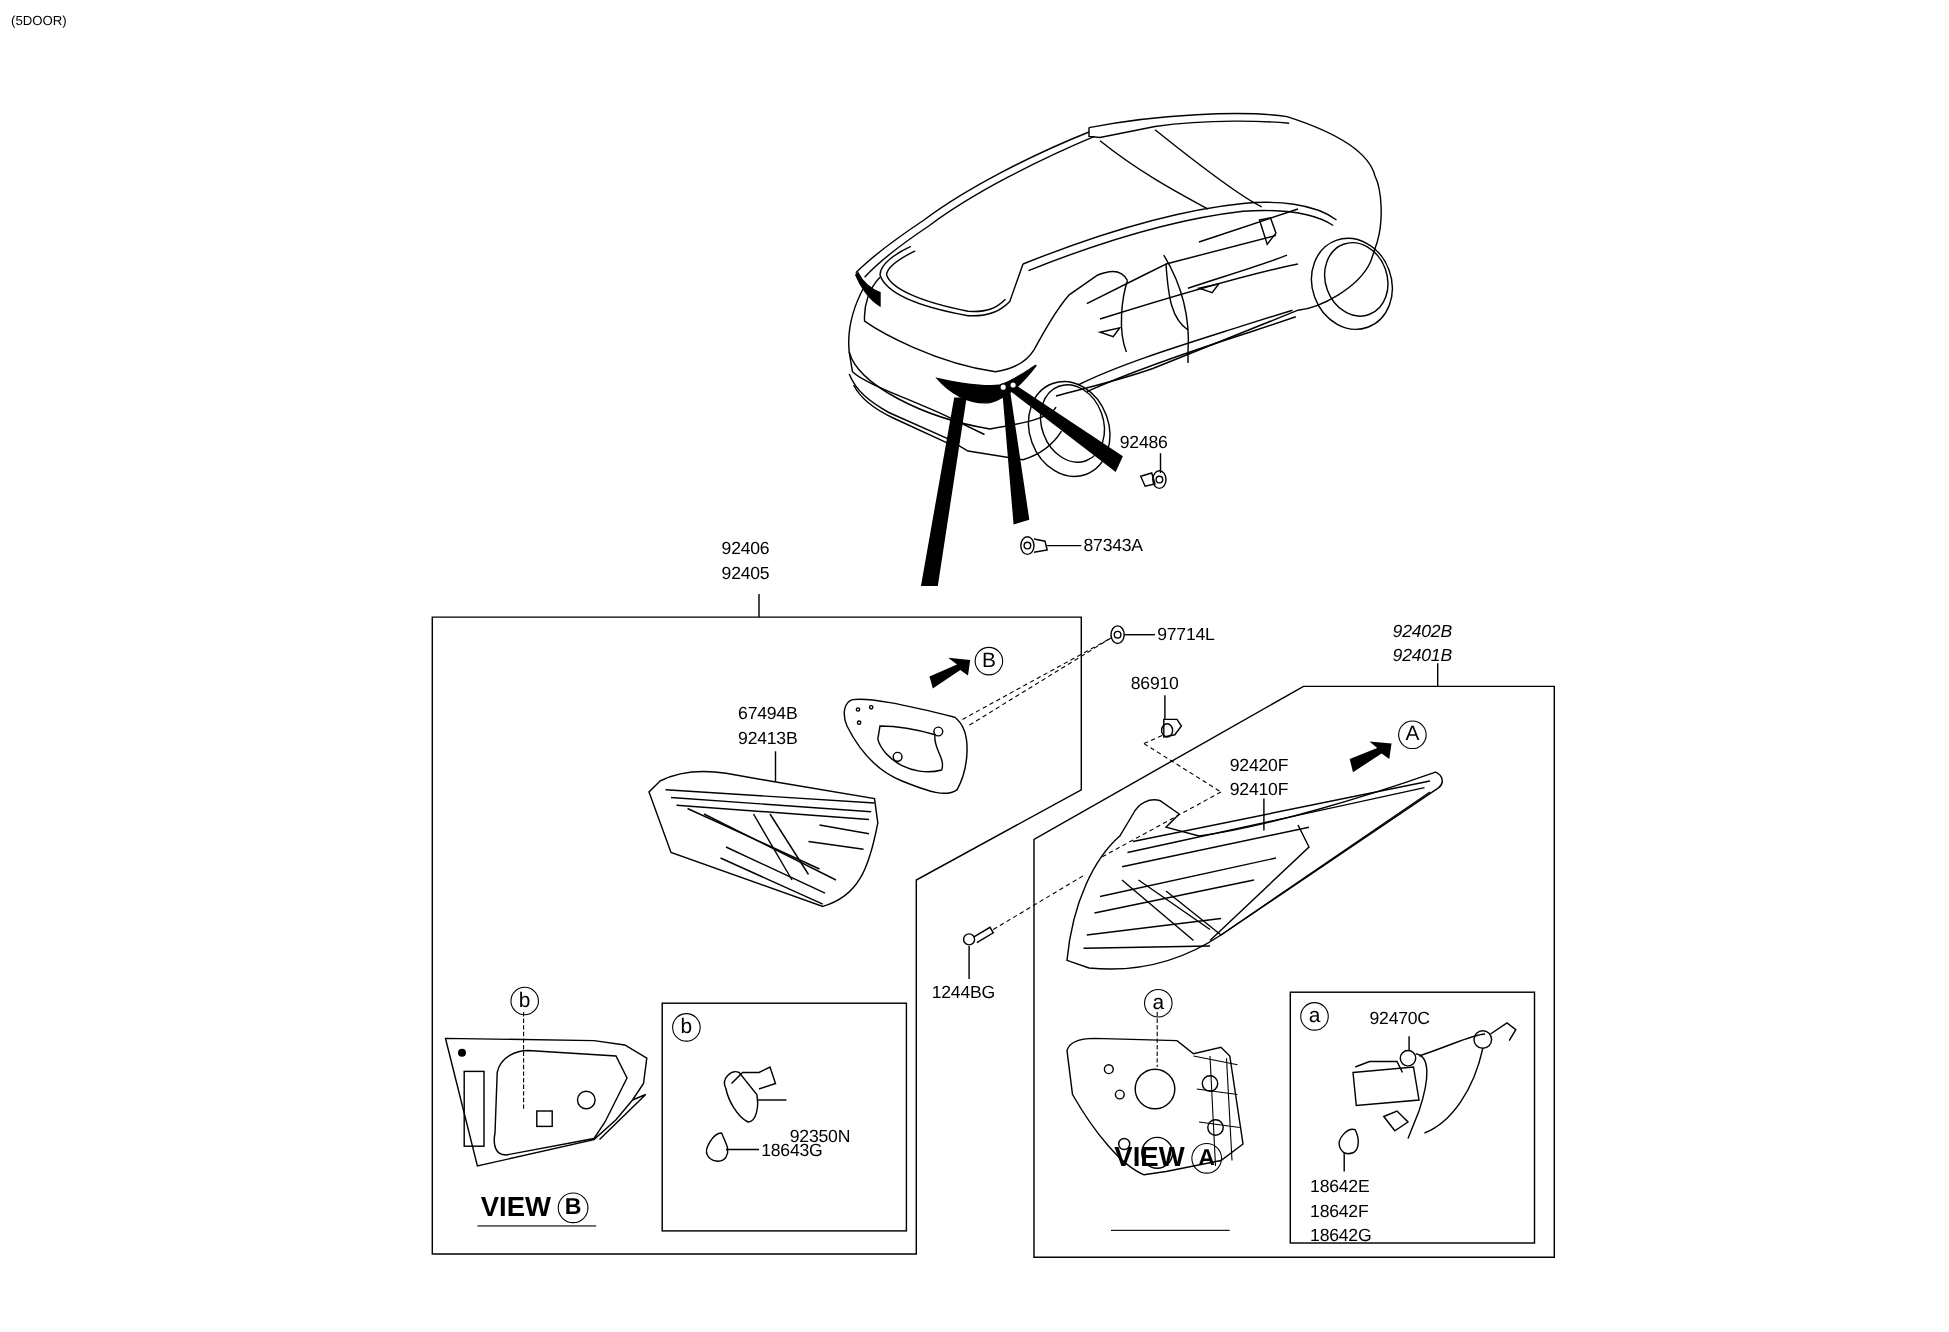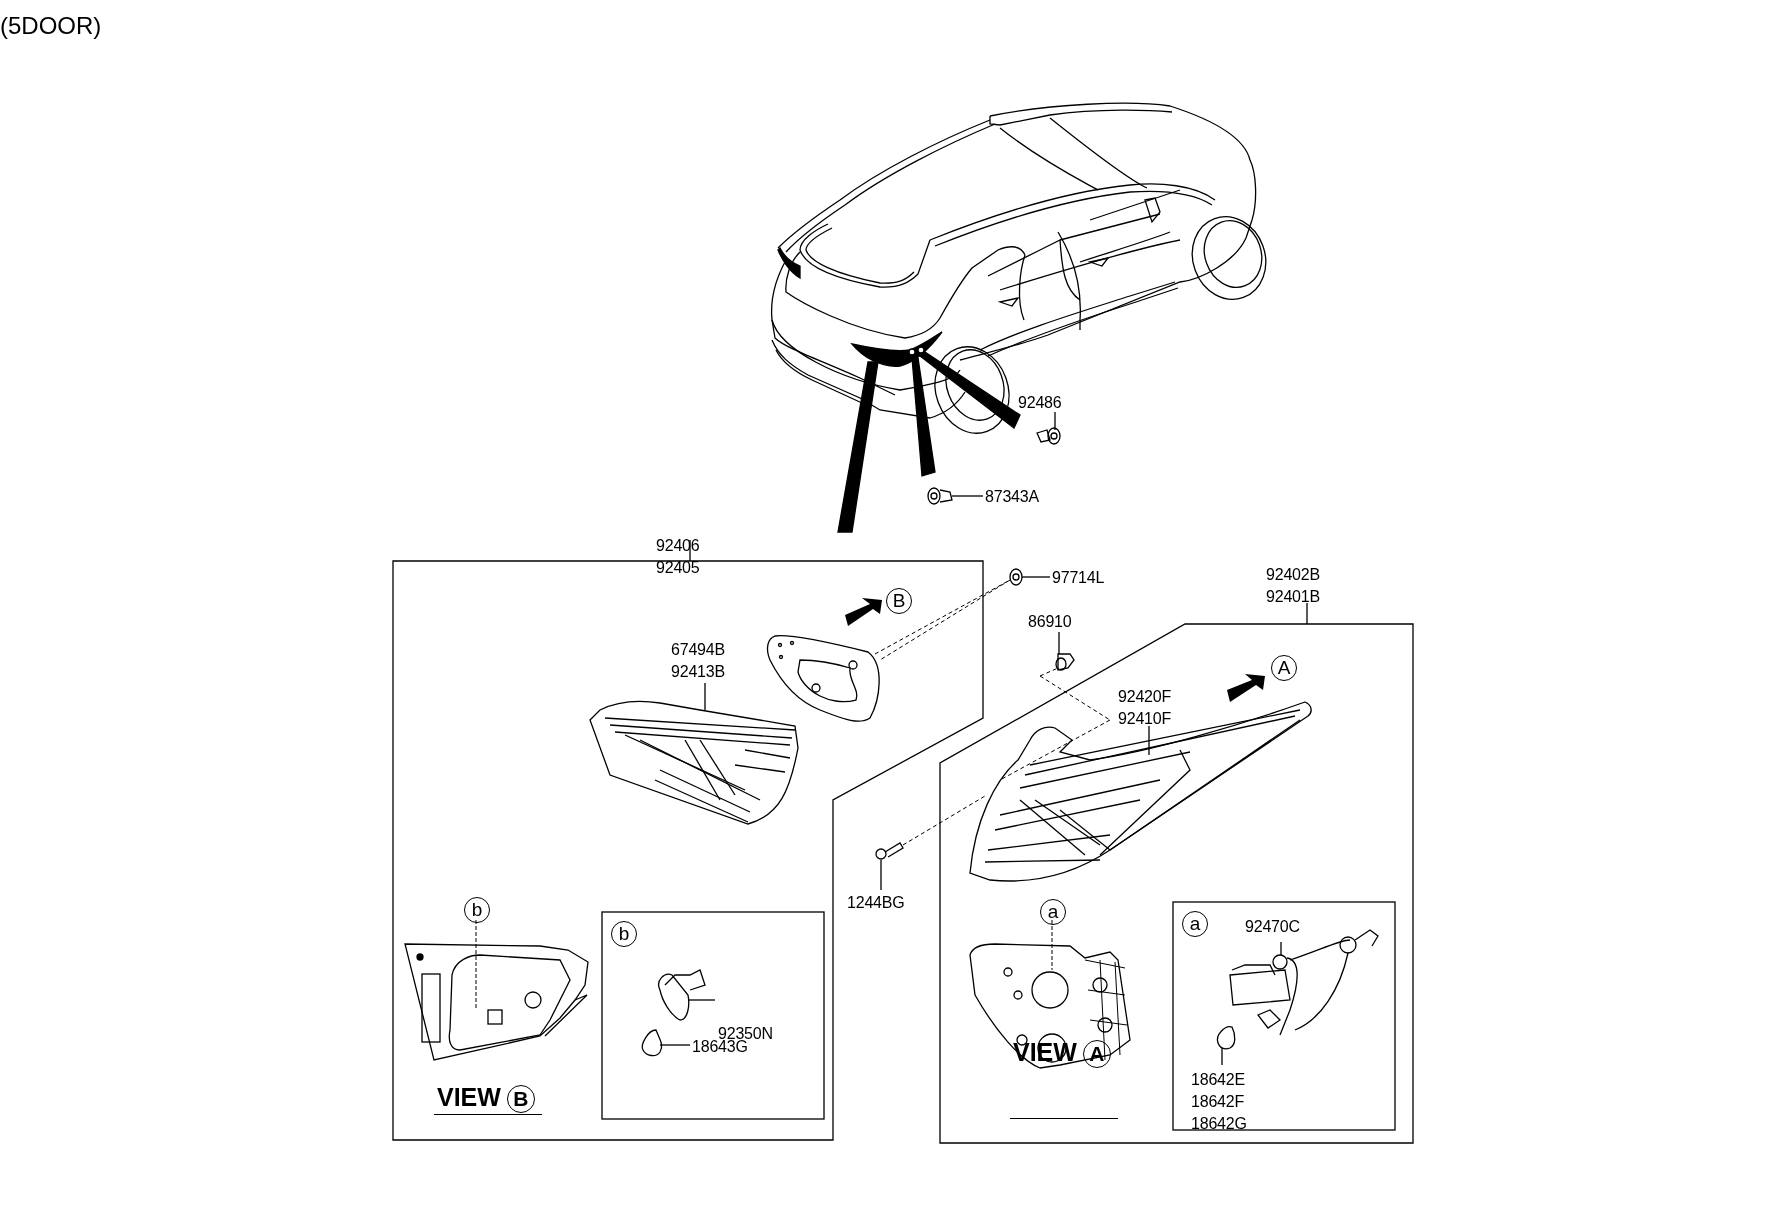--- a/index.html
+++ b/index.html
@@ -1,20 +1,20 @@
 <!DOCTYPE html>
 <html><head>
 <meta charset="utf-8">
 <style>
   html, body { margin:0; padding:0; background:#ffffff; }
   body { width:1772px; height:1211px; position:relative; overflow:hidden;
          font-family:"Liberation Sans", sans-serif; color:#000; }
   .lbl { position:absolute; font-size:16px; line-height:22px; white-space:nowrap; letter-spacing:-0.2px; }
   .lbl.multi span { display:block; }
-  .title { position:absolute; left:0; top:12px; font-size:24px; }
+  .title { position:absolute; left:10px; top:12px; font-size:12px; }
   svg#art { position:absolute; left:0; top:0; }
   .circ { position:absolute; width:24px; height:24px; border:1.5px solid #000; border-radius:50%;
           font-size:19px; line-height:24px; text-align:center; box-sizing:content-box; }
   .view { position:absolute; font-size:25px; letter-spacing:0px;font-weight:bold; }
   .view .c { display:inline-block; width:26px; height:26px; border:1.5px solid #000; border-radius:50%;
              text-align:center; line-height:26px; font-size:21px; margin-left:6px; vertical-align:middle; }
   .view-underline { position:absolute; height:0; border-top:1.5px solid #000; }
 </style>
 </head>
 <body>
@@ -216,29 +216,29 @@
     <line x1="1222" y1="1048" x2="1222" y2="1065"></line>
   </g>
 </svg>
 
 <div class="lbl" style="left:1018px;top:392px;">92486</div>
 <div class="lbl" style="left:985px;top:486px;">87343A</div>
 <div class="lbl" style="left:1052px;top:567px;">97714L</div>
 <div class="lbl" style="left:1028px;top:611px;">86910</div>
 <div class="lbl" style="left:847px;top:892px;">1244BG</div>
 
-<div class="lbl multi" style="left:656px;top:535px;">
+<div class="lbl multi" style="left:656px;top:489px;">
   <span>92406</span>
   <span>92405</span>
 </div>
 <div class="lbl multi" style="left:671px;top:639px;">
   <span>67494B</span>
   <span>92413B</span>
 </div>
-<div class="lbl multi" style="left:1266px;top:564px;">
+<div class="lbl multi" style="left:1266px;top:564px;font-style:italic;">
   <span>92402B</span>
   <span>92401B</span>
 </div>
 <div class="lbl multi" style="left:1118px;top:686px;">
   <span>92420F</span>
   <span>92410F</span>
 </div>
 
 <div class="lbl" style="left:718px;top:990px;margin-top:33px;">92350N</div>
 <div class="lbl" style="left:692px;top:1036px;">18643G</div>

